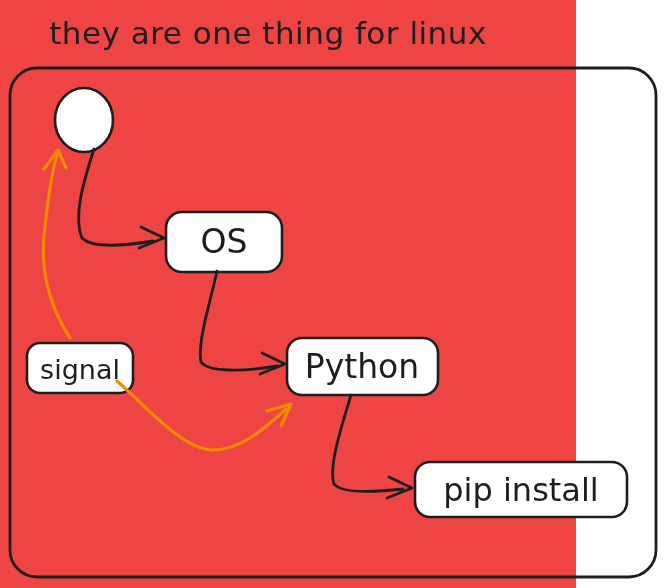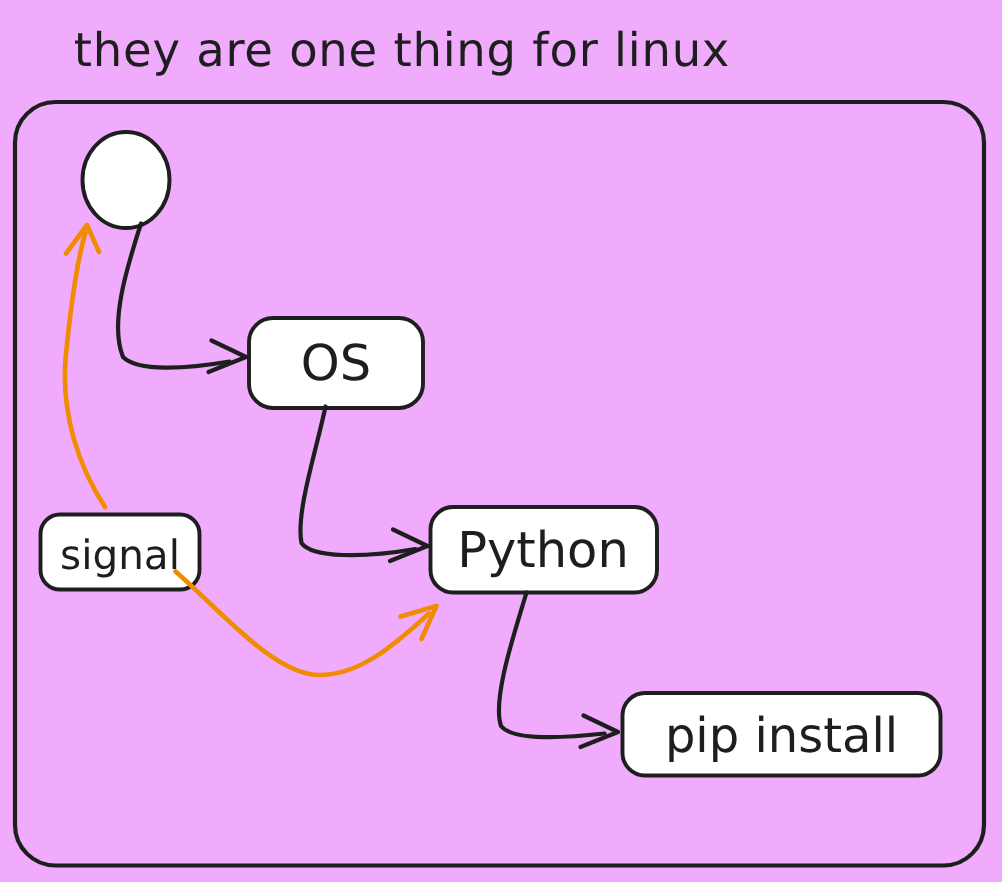--- a/index.html
+++ b/index.html
@@ -5,23 +5,23 @@
   html, body {
     margin: 0;
     padding: 0;
     background: #ffffff;
     width: 668px;
     height: 588px;
     overflow: hidden;
   }
   .stage {
     position: relative;
-    width: 668px;
+    width: 576px;
     height: 588px;
-    background: #f0abfc;
+    background: #ef4444;
   }
   svg {
     display: block;
   }
   text {
     font-family: "DejaVu Sans", sans-serif;
     fill: #1e1e1e;
   }
   .title-text {
     font-size: 31px;

